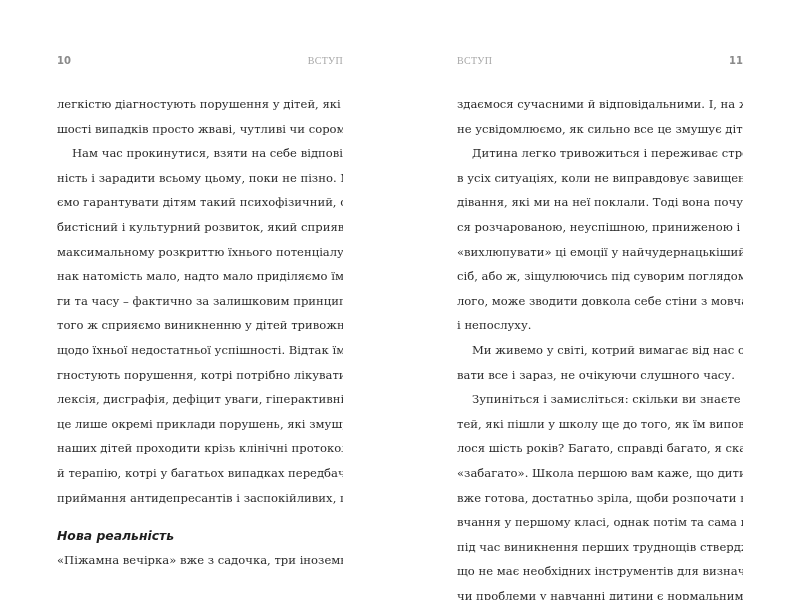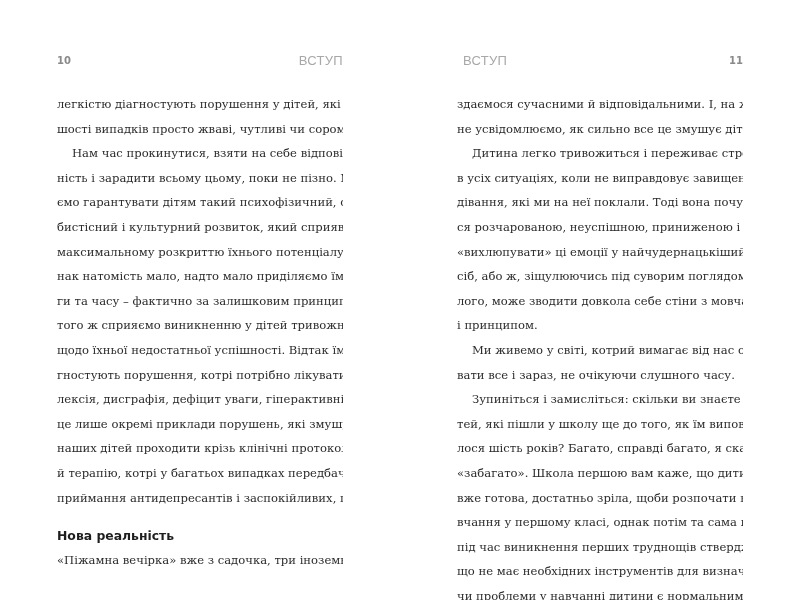--- a/index.html
+++ b/index.html
@@ -34,25 +34,24 @@
     justify-content: space-between;
     align-items: center;
   }
   .folio {
     font-family: "DejaVu Sans", "Liberation Sans", sans-serif;
     font-weight: bold;
     font-size: 10px;
     color: #8a8a8a;
   }
   .section-name {
-    font-family: Liberation Sans, sans-serif;
-    font-size: 13px;
+    font-family: Liberation Serif, serif;
+    font-size: 10px;
     letter-spacing: 0.3px;
     color: #a8a8a8;
-    margin-left: 6px;
   }
 
   .text-block {
     position: absolute;
     top: 76px;
     left: 57px;
     width: 286px;
   }
   .line {
     height: 24.6px;
@@ -72,20 +71,21 @@
 
   .subheading {
     font-family: "DejaVu Sans", "Liberation Sans", sans-serif;
     font-weight: bold;
     font-size: 12.4px;
     color: #1e1e1e;
     height: 24px;
     line-height: 24px;
     margin-top: 14px;
     margin-bottom: 0;
+    font-style: italic;
   }
 </style>
 </head>
 <body>
 
 <div class="page left">
   <div class="running-head">
     <span class="folio">10</span>
     <span class="section-name">ВСТУП</span>
   </div>
@@ -129,21 +129,21 @@
         <div class="line">не усвідомлюємо, як сильно все це змушує дітей</div>
       </div>
       <div>
         <div class="line indent">Дитина легко тривожиться і переживає стрес</div>
         <div class="line">в усіх ситуаціях, коли не виправдовує завищені спо-</div>
         <div class="line">дівання, які ми на неї поклали. Тоді вона почуваєть-</div>
         <div class="line">ся розчарованою, неуспішною, приниженою і може</div>
         <div class="line">«вихлюпувати» ці емоції у найчудернацькіший спо-</div>
         <div class="line">сіб, або ж, зіщулюючись під суворим поглядом дорос-</div>
         <div class="line">лого, може зводити довкола себе стіни з мовчання</div>
-        <div class="line last">і принципом.</div>
+        <div class="line last">і непослуху.</div>
       </div>
       <div>
         <div class="line indent">Ми живемо у світі, котрий вимагає від нас отриму-</div>
         <div class="line last">вати все і зараз, не очікуючи слушного часу.</div>
       </div>
       <div>
         <div class="line indent">Зупиніться і замисліться: скільки ви знаєте ді-</div>
         <div class="line">тей, які пішли у школу ще до того, як їм виповни-</div>
         <div class="line">лося шість років? Багато, справді багато, я сказала б</div>
         <div class="line">«забагато». Школа першою вам каже, що дитинка</div>

